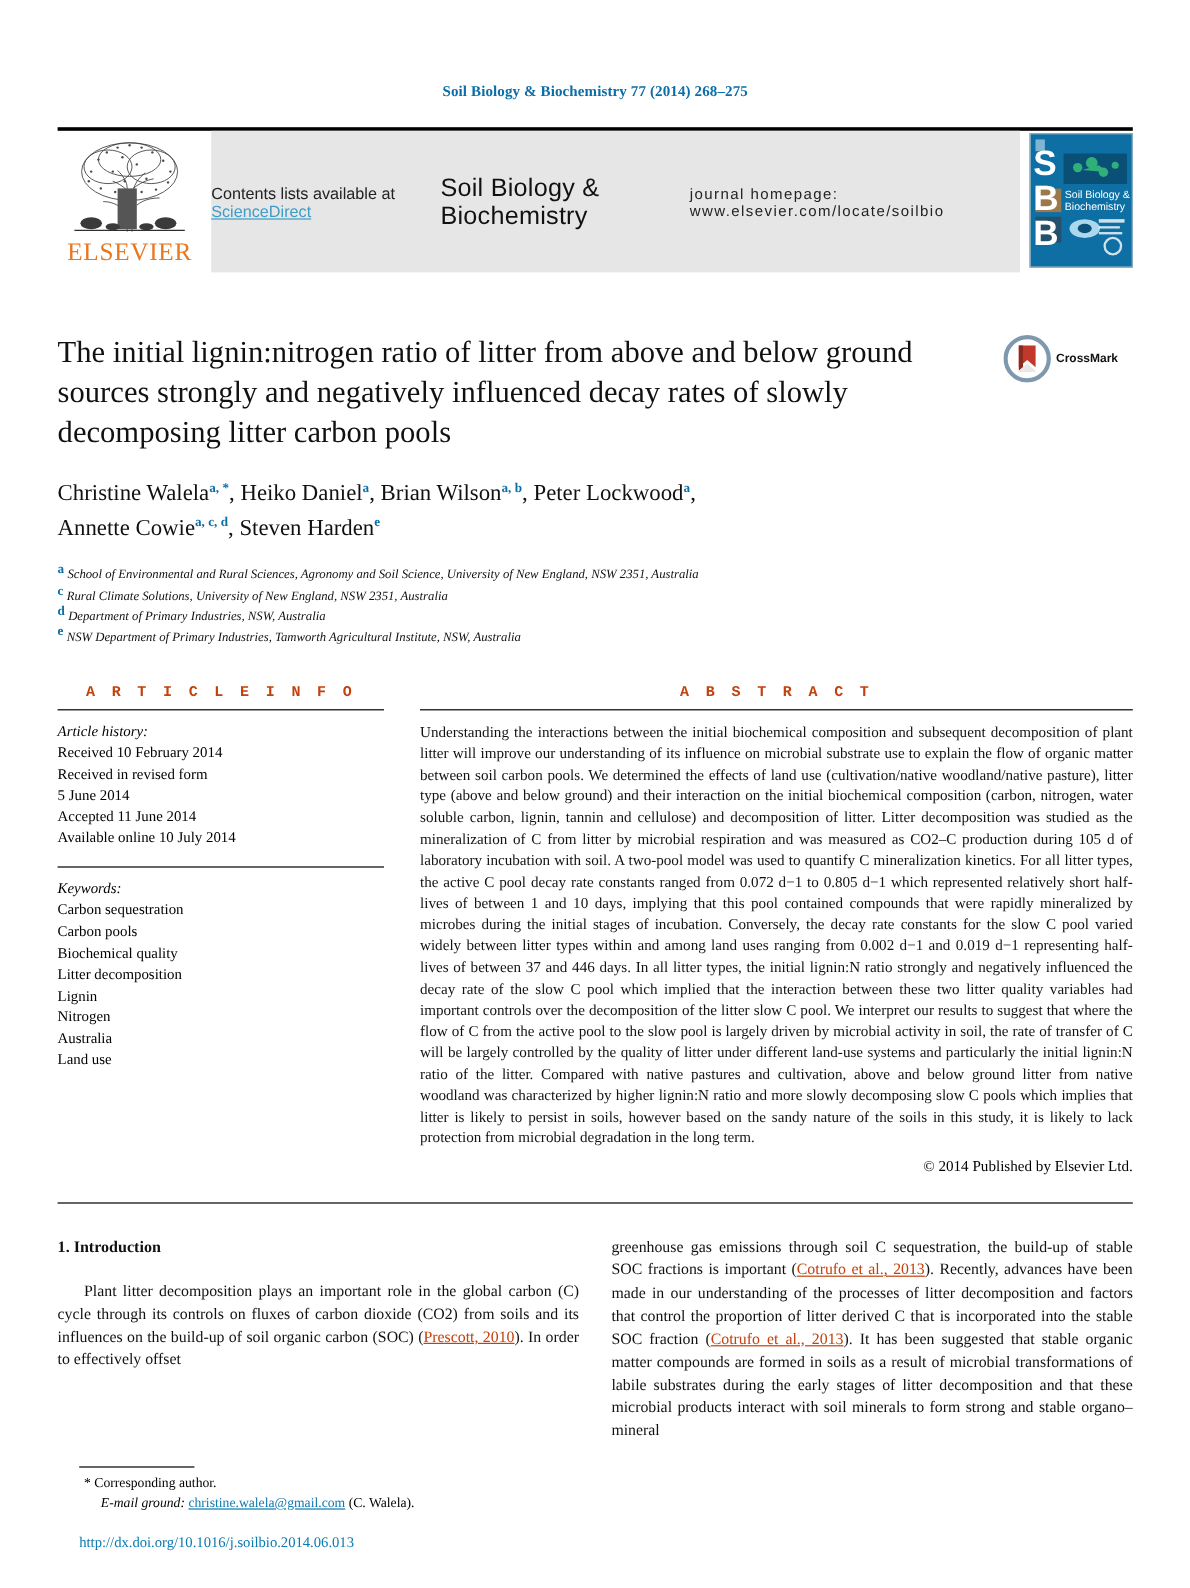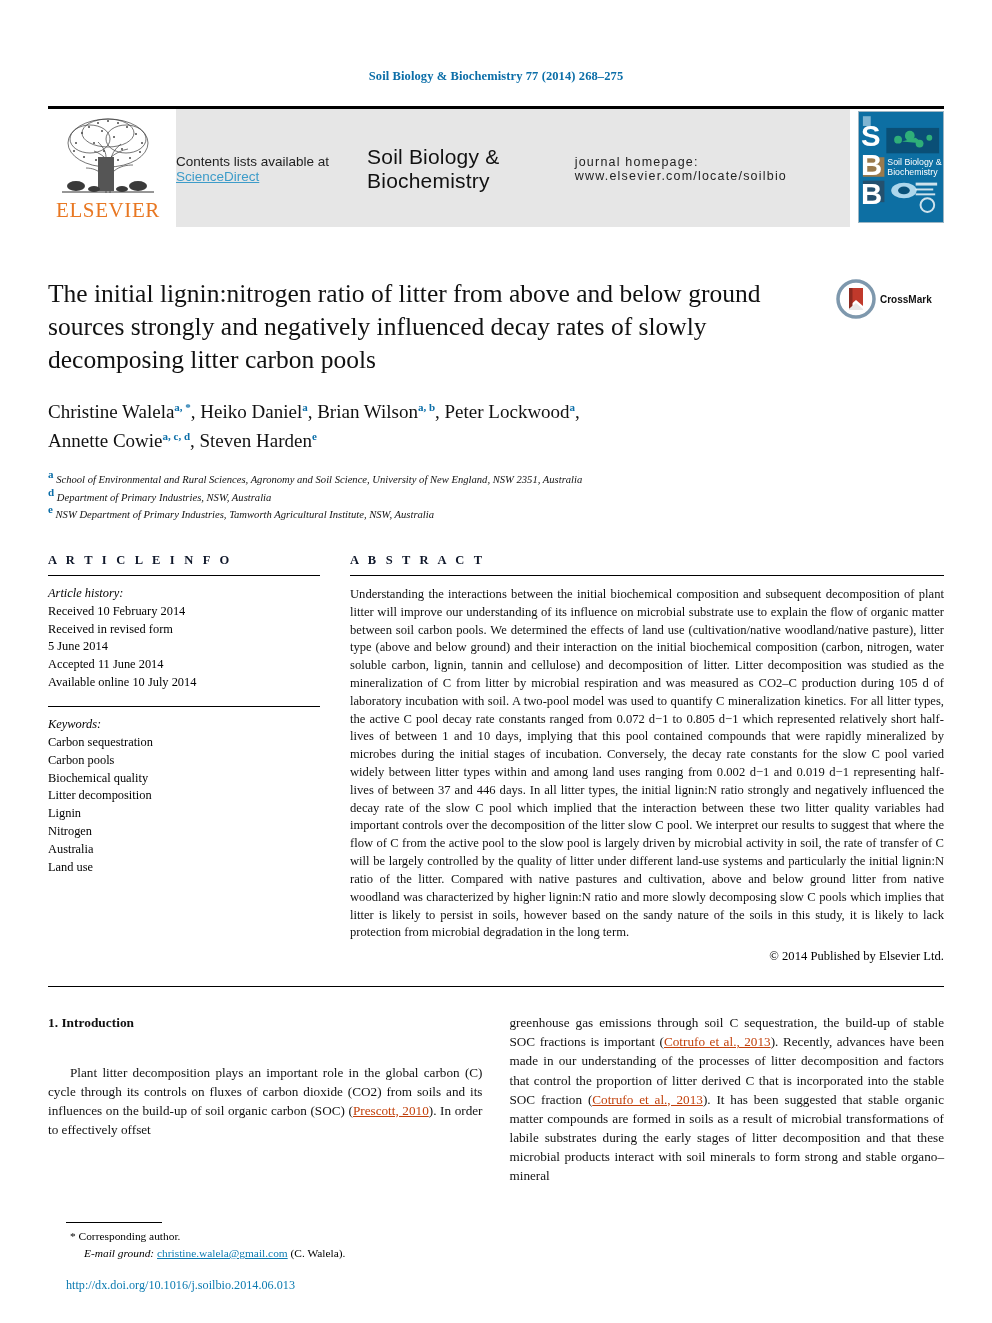--- a/index.html
+++ b/index.html
@@ -174,26 +174,27 @@
     align-items: flex-start;
   }
   .col-info {
     flex: 0 0 272px;
     margin-right: 30px;
   }
   .col-abstract {
     flex: 1 1 auto;
   }
   .sec-head {
-    font-family: Liberation Serif, serif;
+    font-family: Liberation Mono, monospace;
     font-weight: bold;
     font-size: 12.5px;
     letter-spacing: 3.2px;
-    color: #0f172a;
+    color: #c2410c;
     padding-bottom: 7px;
+    text-align: center;
   }
   .rule {
     border-top: 1.6px solid #000;
   }
   .hist {
     padding-top: 9px;
     font-family: "Liberation Serif", serif;
     font-size: 12.4px;
     line-height: 1.44;
   }
@@ -240,21 +241,21 @@
     font-family: "Liberation Serif", serif;
     font-size: 13.2px;
     line-height: 1.45;
     text-align: justify;
     color: #111;
   }
   .bcol.left { margin-right: 27px; }
   .bcol h2 {
     font-size: 13.4px;
     font-weight: bold;
-    margin: 0 0 30px 0;
+    margin: 0 0 17px 0;
   }
   .bcol p { margin: 0; text-indent: 22px; }
   .bcol p.noindent { text-indent: 0; }
   .cite { color: #c2410c; }
 
   
   .footnote {
     position: absolute;
     left: 66px;
     bottom: 28px;
@@ -403,20 +404,21 @@
       <span class="crossmark-word">CrossMark</span>
     </div>
   </div>
 
   <div class="authors">
     <span><span>Christine Walela</span><sup>a, *</sup></span><span>, </span><span><span>Heiko Daniel</span><sup>a</sup></span><span>, </span><span><span>Brian Wilson</span><sup>a, b</sup></span><span>, </span><span><span>Peter Lockwood</span><sup>a</sup></span><span>, </span><br><span><span>Annette Cowie</span><sup>a, c, d</sup></span><span>, </span><span><span>Steven Harden</span><sup>e</sup></span>
   </div>
 
   <div class="affiliations">
     <div class="aff"><sup>a</sup> <span>School of Environmental and Rural Sciences, Agronomy and Soil Science, University of New England, NSW 2351, Australia</span></div>
+    <div class="aff"><sup>c</sup> <span>Rural Climate Solutions, University of New England, NSW 2351, Australia</span></div>
     <div class="aff"><sup>d</sup> <span>Department of Primary Industries, NSW, Australia</span></div>
     <div class="aff"><sup>e</sup> <span>NSW Department of Primary Industries, Tamworth Agricultural Institute, NSW, Australia</span></div>
   </div>
 
   <div class="info-abstract">
 
     <div class="col-info">
       <div class="sec-head">A R T I C L E  I N F O</div>
       <div class="rule"></div>
       <div class="hist">

